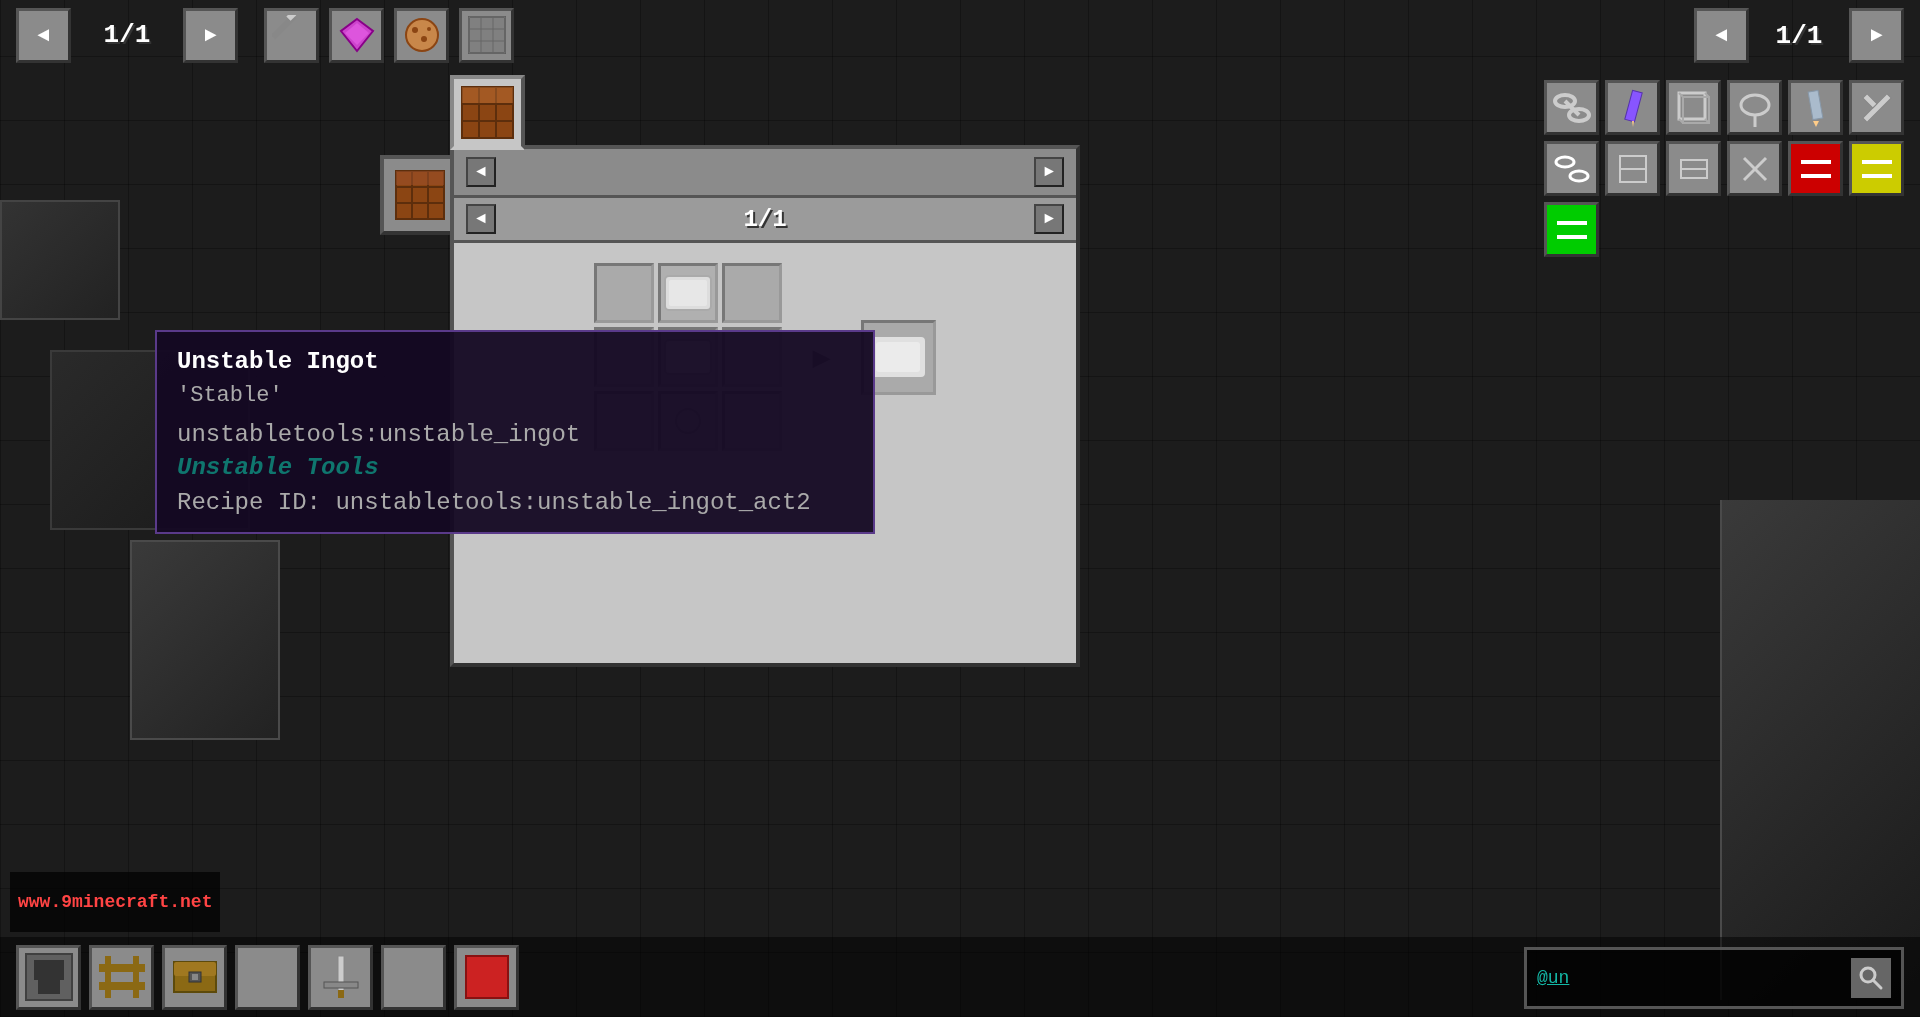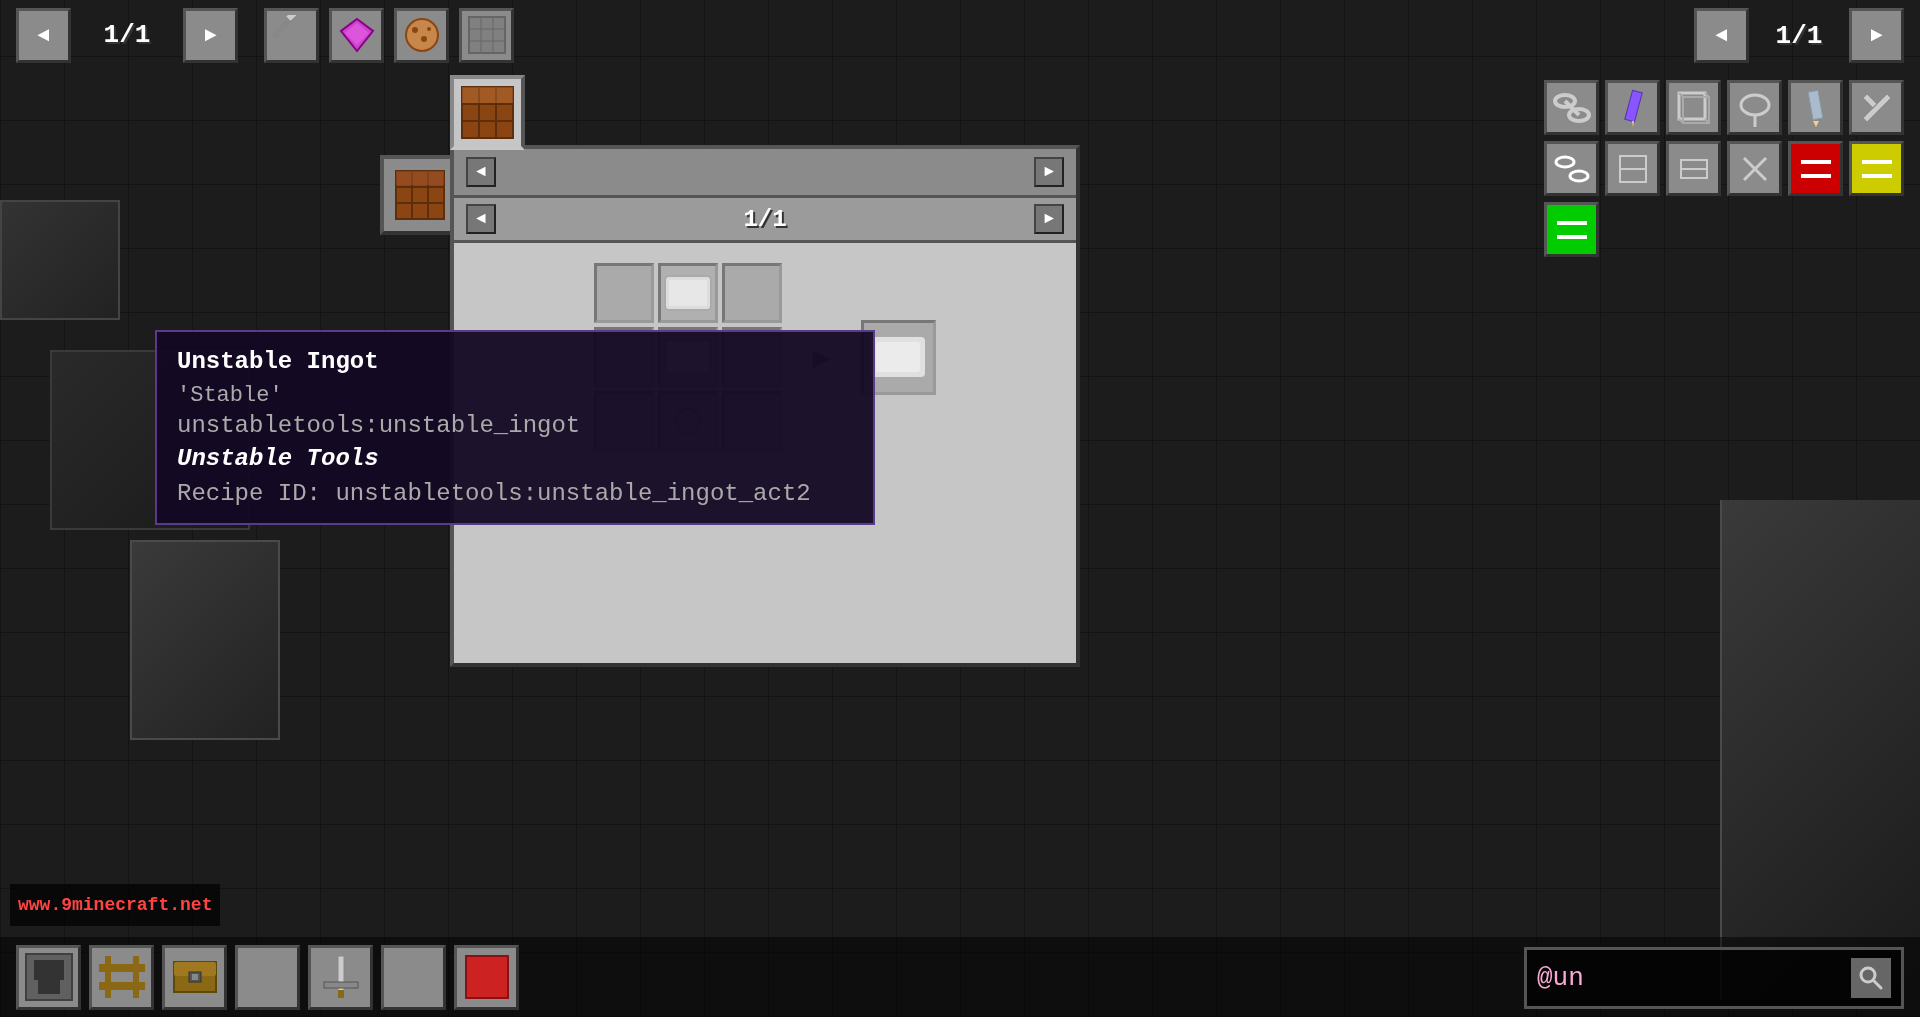--- a/index.html
+++ b/index.html
@@ -279,33 +279,33 @@
       color: #ffffff;
       font-size: 24px;
       font-weight: bold;
       margin-bottom: 8px;
       font-family: 'Courier New', monospace;
     }
 
     .tooltip-subtitle {
       color: #aaaaaa;
       font-size: 22px;
-      margin-bottom: 4px;
+      margin-bottom: 13px;
       font-family: 'Courier New', monospace;
     }
 
     .tooltip-mod-id {
       color: #aaaaaa;
       font-size: 24px;
       margin-bottom: 6px;
       font-family: 'Courier New', monospace;
     }
 
     .tooltip-mod-name {
-      color: #ffffff;
+      color: #0f766e;
       font-size: 24px;
       font-style: italic;
       font-weight: bold;
       margin-bottom: 8px;
       font-family: 'Courier New', monospace;
     }
 
     .tooltip-recipe-id {
       color: #aaaaaa;
       font-size: 24px;
@@ -383,45 +383,46 @@
       height: 62px;
       background: rgba(0,0,0,0.7);
       border: 3px solid #555;
       display: flex;
       align-items: center;
       padding: 0 10px;
       gap: 8px;
     }
 
     .chat-input-text {
-      color: #f9a8d4;
-      font-size: 26px;
+      color: #14b8a6;
+      font-size: 18px;
       font-family: 'Courier New', monospace;
       flex: 1;
+      text-decoration: underline;
     }
 
     .chat-search-icon {
       width: 40px;
       height: 40px;
       background: #666;
       display: flex;
       align-items: center;
       justify-content: center;
       color: #ccc;
       font-size: 20px;
       cursor: pointer;
     }
 
     
     .watermark {
       position: absolute;
-      bottom: 91px;
+      bottom: 85px;
       left: 10px;
       background: rgba(0,0,0,0.7);
-      padding: 11px 8px;
+      padding: 20px 8px;
     }
 
     .watermark-text {
       color: #ff4444;
       font-size: 18px;
       font-family: 'Courier New', monospace;
       font-weight: bold;
     }
 
     

